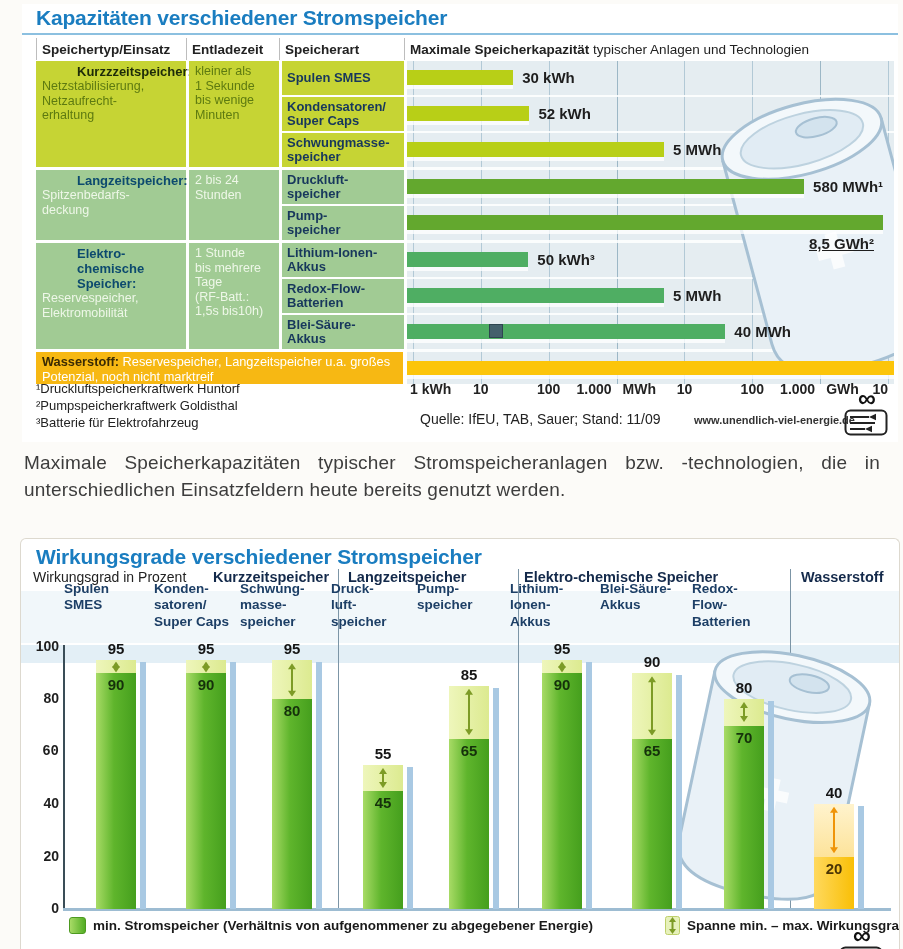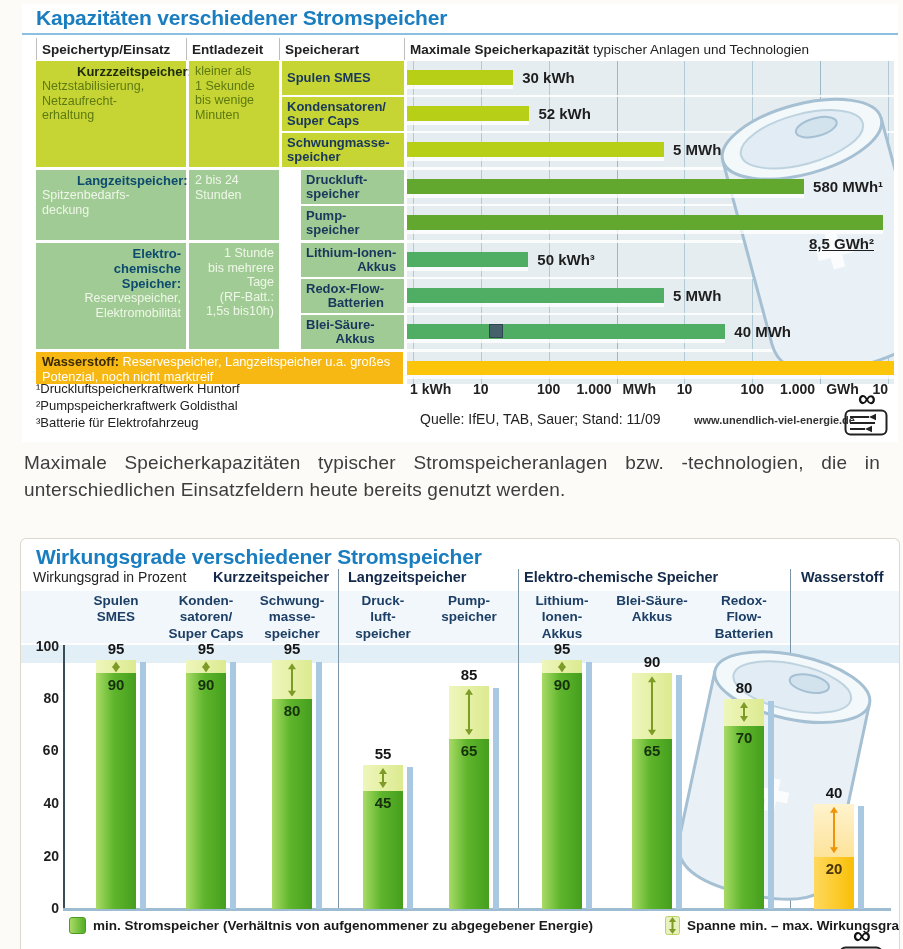--- a/index.html
+++ b/index.html
@@ -16,31 +16,31 @@
   
   .cap-container{position:absolute;left:14px;top:34px;width:858px;}
   .cap-header{display:grid;grid-template-columns:150px 93px 125px 487px;height:22px;}
   .hdr-cell{font-size:13.5px;font-weight:bold;color:#222;display:flex;align-items:center;
     padding-left:5px;border-left:1px solid #bdbdbd;}
   .cap-body{position:relative;margin-top:1px;}
   .cap-table{width:368px;}
   .cap-group{display:grid;grid-template-columns:150px 90px 122px;gap:3px;margin-bottom:3px;}
   .g-kurz{height:106px;}
   .g-lang{height:70px;}
-  .g-elek{height:106px;text-align:right;}
+  .g-elek{height:106px;}
   .cell-type,.cell-time{padding:3px 5px 2px 6px;font-size:12.5px;line-height:1.16;white-space:pre-line;}
   .g-kurz .cell-type,.g-kurz .cell-time{background:#c6d434;color:#5d7a10;}
   .g-lang .cell-type,.g-lang .cell-time,.g-elek .cell-type,.g-elek .cell-time{background:#a1cb94;color:#eef7e8;}
   .type-label{font-weight:bold;font-size:13px;color:#1d2b08;display:block;padding-left:35px;}
   .g-lang .type-label,.g-elek .type-label{color:#0c4a6e;}
   .sp-col{display:flex;flex-direction:column;gap:2px;}
   .sp-cell{flex:none;height:34px;display:flex;align-items:center;padding:0 5px;
     font-size:13px;font-weight:bold;color:#17375c;line-height:1.1;white-space:pre-line;}
   .g-kurz .sp-cell{background:#c6d434;}
-  .g-lang .sp-cell,.g-elek .sp-cell{background:#a1cb94;margin-left:19px;}
+  .g-lang .sp-cell,.g-elek .sp-cell{background:#a1cb94;}
   .hydro-cell{width:355px;height:28px;background:#f7b813;padding:2px 6px;
     font-size:12.8px;line-height:1.2;color:#fff;}
   .hydro-bold{font-weight:bold;color:#3a2b04;}
 
   
   .cap-plot{position:absolute;left:371px;top:0;width:487px;height:323px;background:#e5edf1;overflow:hidden;}
   .grid-v{position:absolute;top:0;bottom:0;width:1px;background:#b2c9d6;z-index:1;}
   .row-gap{position:absolute;left:0;right:0;background:rgba(255,255,255,0.85);z-index:1;}
   .battery{position:absolute;z-index:2;}
   .cap-bar{position:absolute;z-index:3;box-shadow:0 4px 0 rgba(255,255,255,0.75);}
@@ -63,21 +63,21 @@
 
   
   .eff-plot{position:absolute;left:0;top:0;width:878px;height:411px;overflow:hidden;border-radius:6px 6px 0 0;}
   .band{position:absolute;left:0;right:0;z-index:0;}
   .divider-v{position:absolute;width:1px;top:30px;background:#7c95a6;z-index:1;}
   .yaxis-line{position:absolute;left:42px;top:106px;width:2px;height:265px;background:#3a4d57;z-index:2;}
   .baseline{position:absolute;left:42px;top:369px;height:3px;background:#9dbcd2;z-index:2;}
   .ytick{position:absolute;left:4px;width:34px;text-align:right;font-size:14px;font-weight:600;color:#1e1e1e;z-index:3;}
   .eff-ylabel{position:absolute;left:12px;top:30px;font-size:14px;color:#222;z-index:3;}
   .grp-label{position:absolute;top:30px;font-size:14.5px;font-weight:bold;color:#13294a;z-index:3;white-space:nowrap;}
-  .col-label{position:absolute;top:54px;width:104px;text-align:center;font-size:13.5px;font-weight:600;
+  .col-label{position:absolute;top:42px;width:104px;text-align:left;font-size:13.5px;font-weight:600;
     color:#1d3f66;line-height:1.22;white-space:pre-line;z-index:3;}
   .bar-shadow{position:absolute;width:6px;background:#a9c9e3;z-index:2;}
   .bar-solid{position:absolute;z-index:3;}
   .bar-range{position:absolute;z-index:3;}
   .val-max,.val-min{position:absolute;width:60px;text-align:center;font-size:15px;font-weight:bold;z-index:4;}
   .val-max{color:#151515;}
   .val-min{color:#15300b;}
 
   .legend-row{position:absolute;left:48px;top:377px;display:flex;align-items:center;gap:7px;
     font-size:13.5px;font-weight:bold;color:#1a1a1a;z-index:5;white-space:nowrap;}

